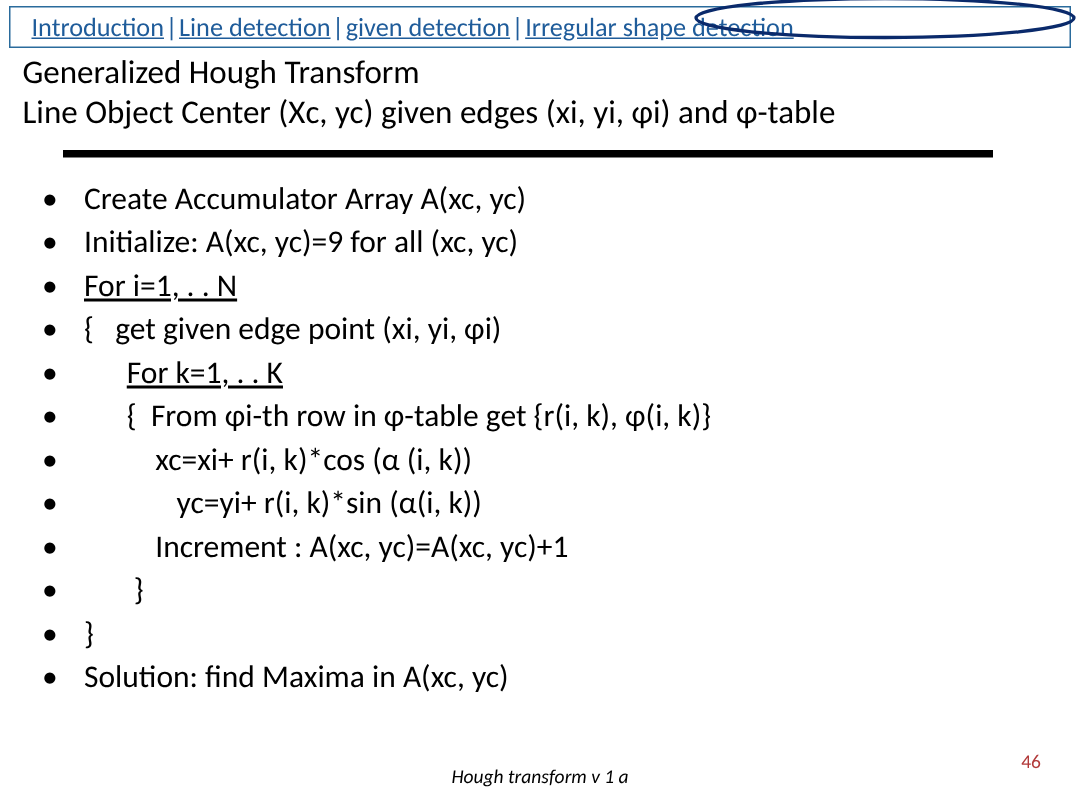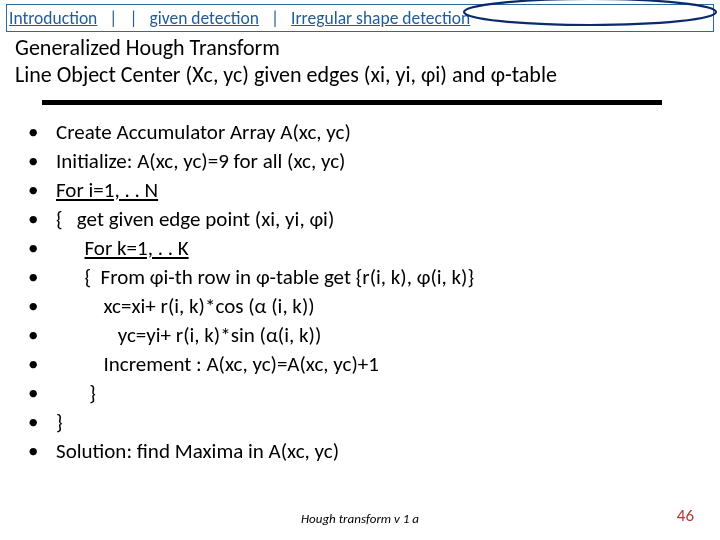--- a/index.html
+++ b/index.html
@@ -20,25 +20,25 @@
   }
 
   
   .nav {
     position: absolute;
     top: 4px;
     left: 6px;
     width: 708px;
     box-sizing: border-box;
     border: 1px solid #2a6b9c;
-    padding: 2px 2px;
+    padding: 2px 14px;
     font-size: 17.5px;
     color: #1f5c9a;
     display: flex;
-    gap: 12px;
+    gap: 1px;
     align-items: center;
     white-space: nowrap;
   }
   .nav .link {
     text-decoration: underline;
     cursor: pointer;
   }
   .nav .sep { text-decoration: none; }
 
   
@@ -107,34 +107,35 @@
     position: absolute;
     bottom: 14px;
     width: 720px;
     text-align: center;
     font-size: 13px;
     color: #000;
     font-style: italic;
   }
   .footer-right {
     position: absolute;
-    bottom: 14px;
+    bottom: 24px;
     right: 26px;
-    font-size: 17px;
+    font-size: 13px;
     color: #b23a3a;
   }
 </style>
 </head>
 <body>
 
 <div class="slide">
 
   <div class="nav">
     <span class="link">Introduction</span>
     <span class="sep"> | </span>
+    <span class="link">Line detection</span>
     <span class="sep"> | </span>
     <span class="link">given detection</span>
     <span class="sep"> | </span>
     <span class="link">Irregular shape detection</span>
   </div>
 
   <svg class="circle-annot" viewBox="0 0 260 32">
     <ellipse cx="130" cy="16" rx="126" ry="13"></ellipse>
   </svg>
 

